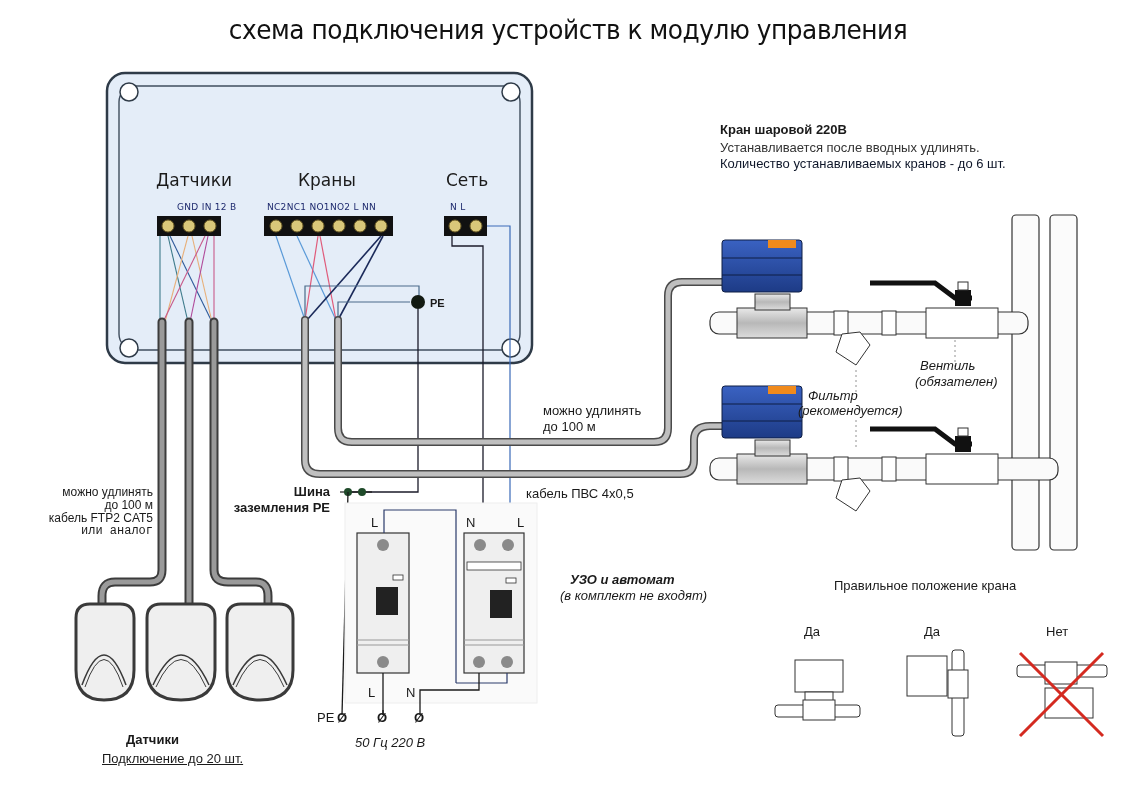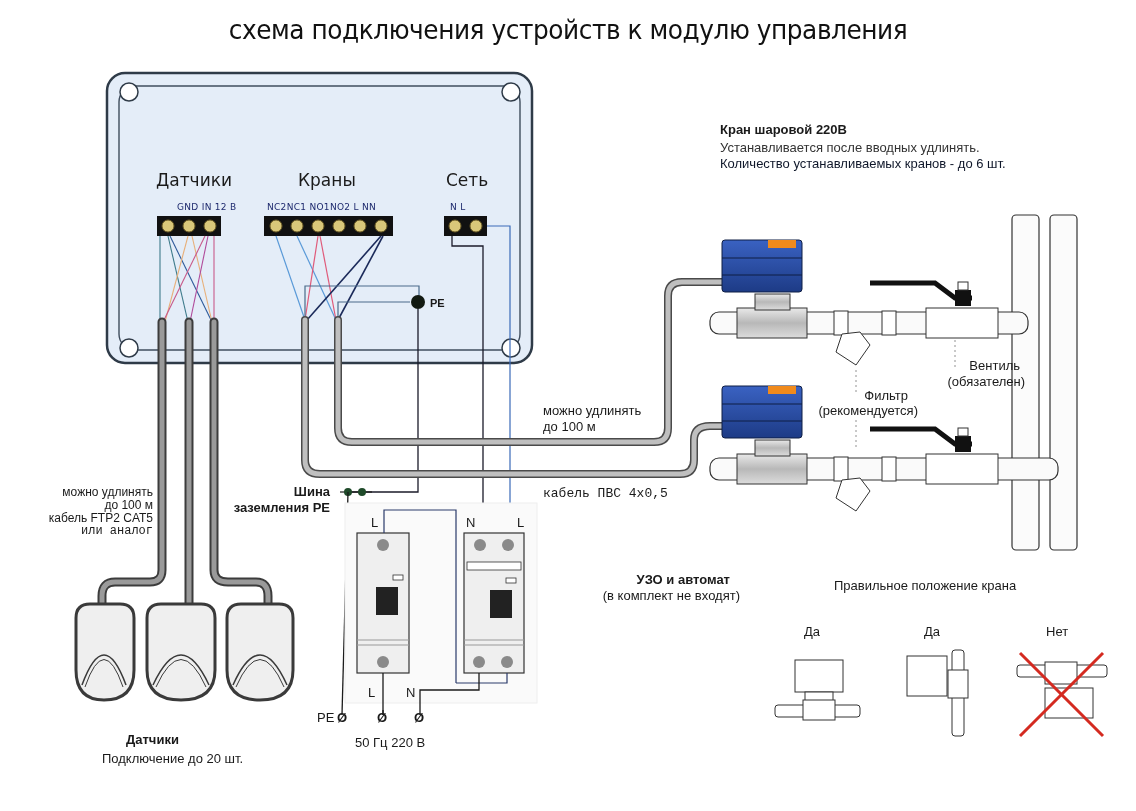--- a/index.html
+++ b/index.html
@@ -5,21 +5,21 @@
   html,body{margin:0;padding:0;background:#ffffff;}
   body{width:1136px;height:811px;position:relative;overflow:hidden;font-family:"Liberation Sans",sans-serif;color:#1a1a1a;}
   .abs{position:absolute;}
   #title{left:0;width:1136px;top:14px;text-align:center;font-family:"DejaVu Sans",sans-serif;font-size:27px;letter-spacing:-0.5px;transform:scaleX(0.92);transform-origin:center;color:#111;}
   svg#scheme{position:absolute;left:0;top:0;}
   .lbl{position:absolute;font-size:13px;line-height:16px;white-space:nowrap;}
   .bold{font-weight:bold;}
   .blk-title{position:absolute;font-family:"DejaVu Sans",sans-serif;font-size:17px;color:#1b1b1b;}
   .term{position:absolute;font-family:"DejaVu Sans",sans-serif;font-size:9px;color:#1e2a6e;letter-spacing:0.3px;white-space:nowrap;}
   .right{text-align:right;}
-  .center{text-align:right;}
+  .center{text-align:left;font-style:italic;}
 </style>
 </head>
 <body>
 
 <div id="title" class="abs">схема подключения устройств к модулю управления</div>
 
 <svg id="scheme" width="1136" height="811" viewBox="0 0 1136 811">
   <defs>
     <linearGradient id="actGrad" x1="0" y1="0" x2="0" y2="1">
       <stop offset="0" stop-color="#3a62c2"></stop>
@@ -247,21 +247,21 @@
 <div class="term" style="left:267px;top:202px;text-align:right;">NC2NC1  NO1NO2   L    NN</div>
 <div class="term" style="left:450px;top:202px;">N    L</div>
 <div class="lbl bold" style="left:430px;top:295px;font-size:11px;">PE</div>
 
 <div class="lbl bold" style="left:720px;top:122px;">Кран шаровой 220В</div>
 <div class="lbl" style="left:720px;top:140px;color:#333;">Устанавливается после вводных удлинять.</div>
 <div class="lbl" style="left:720px;top:156px;color:#0f172a;">Количество устанавливаемых кранов - до 6 шт.</div>
 
 <div class="lbl" style="left:543px;top:403px;">можно удлинять</div>
 <div class="lbl" style="left:543px;top:419px;">до 100 м</div>
-<div class="lbl" style="left:543px;top:486px;font-family:Liberation Mono, monospace;">кабель ПВС 4х0,5</div>
+<div class="lbl" style="left:526px;top:486px;">кабель ПВС 4х0,5</div>
 <div class="lbl center" style="left:808px;top:388px;width:100px;">Фильтр</div>
 <div class="lbl center" style="left:798px;top:403px;width:120px;">(рекомендуется)</div>
 <div class="lbl center" style="left:920px;top:358px;width:100px;">Вентиль</div>
 <div class="lbl center" style="left:915px;top:374px;width:110px;">(обязателен)</div>
 
 <div class="lbl right" style="left:20px;top:486px;width:133px;font-size:12px;line-height:12px;">можно удлинять</div>
 <div class="lbl right" style="left:20px;top:499px;width:133px;font-size:12px;line-height:12px;">до 100 м</div>
 <div class="lbl right" style="left:20px;top:512px;width:133px;font-size:12px;line-height:12px;">кабель FTP2 CAT5</div>
 <div class="lbl right" style="left:20px;top:525px;width:133px;font-size:12px;line-height:12px;font-family:Liberation Mono, monospace;">или аналог</div>
 
@@ -274,21 +274,21 @@
 <div class="lbl" style="left:368px;top:685px;">L</div>
 <div class="lbl" style="left:406px;top:685px;">N</div>
 
 <div class="lbl bold center" style="left:570px;top:572px;width:160px;">УЗО и автомат</div>
 <div class="lbl center" style="left:560px;top:588px;width:180px;">(в комплект не входят)</div>
 
 <div class="lbl" style="left:317px;top:710px;">PE</div>
 <div class="lbl bold" style="left:337px;top:710px;">Ø</div>
 <div class="lbl bold" style="left:377px;top:710px;">Ø</div>
 <div class="lbl bold" style="left:414px;top:710px;">Ø</div>
-<div class="lbl" style="left:355px;top:735px;">50 Гц  220 В</div>
+<div class="lbl" style="left:355px;top:735px;font-style:italic;">50 Гц  220 В</div>
 
 <div class="lbl bold" style="left:126px;top:732px;">Датчики</div>
-<div class="lbl" style="left:102px;top:751px;">Подключение до 20 шт.</div>
+<div class="lbl" style="left:102px;top:751px;text-decoration:underline;">Подключение до 20 шт.</div>
 
 <div class="lbl" style="left:834px;top:578px;">Правильное положение крана</div>
 <div class="lbl" style="left:804px;top:624px;">Да</div>
 <div class="lbl" style="left:924px;top:624px;">Да</div>
 <div class="lbl" style="left:1046px;top:624px;">Нет</div>
 
 </body></html>

